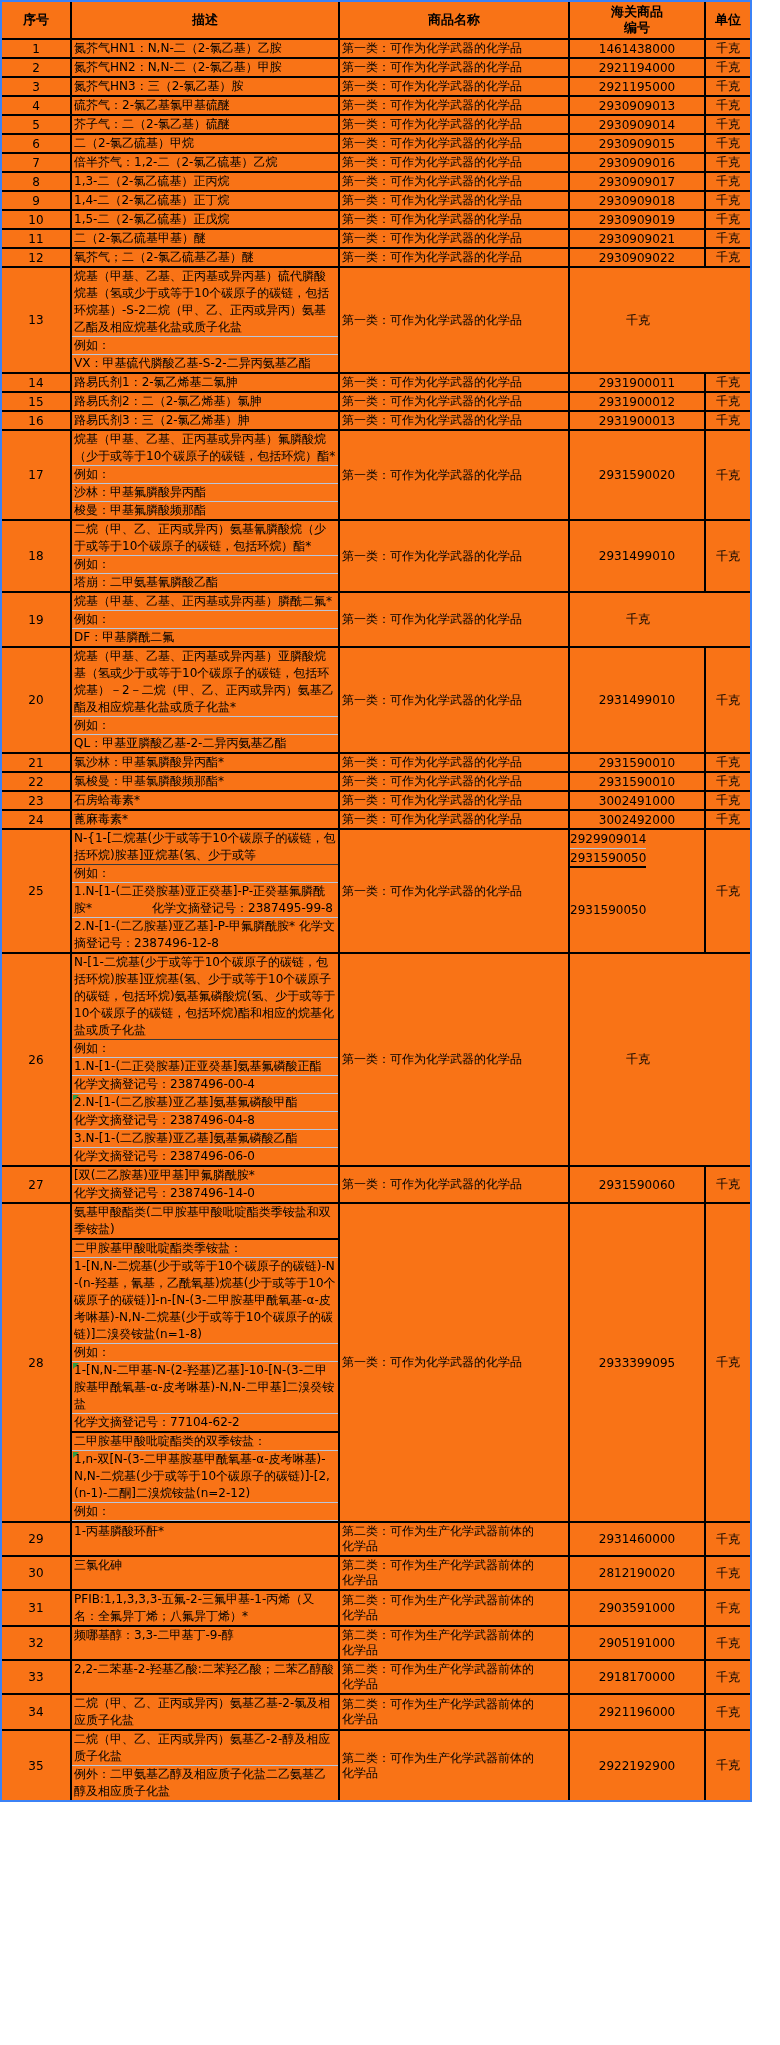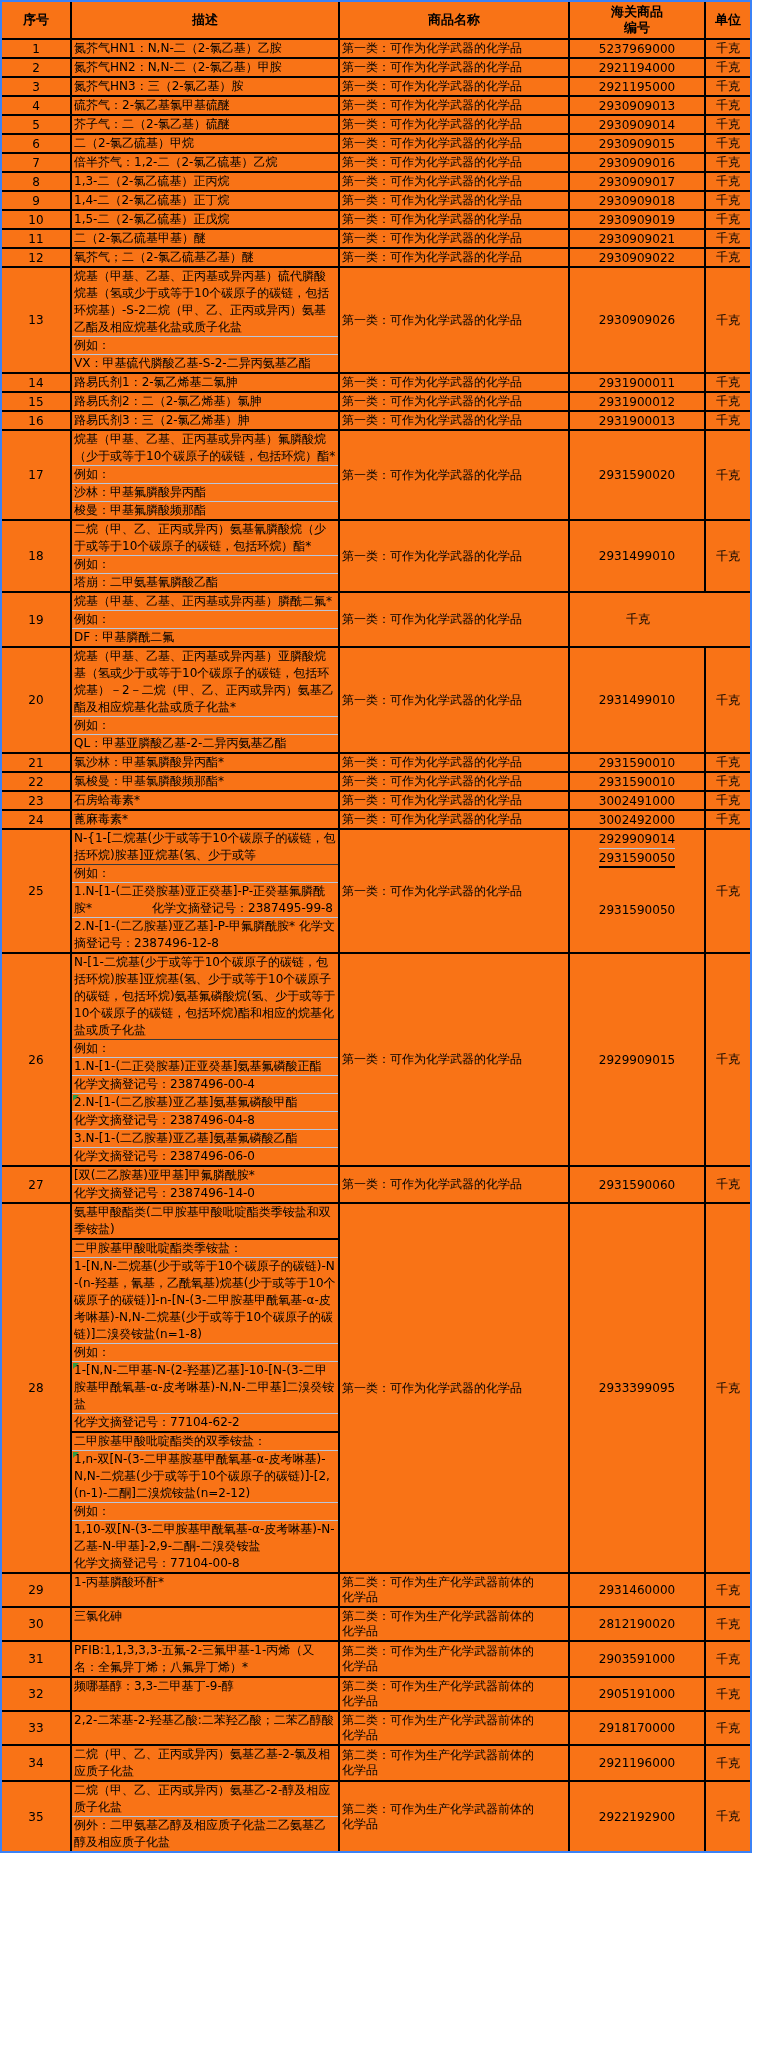--- a/index.html
+++ b/index.html
@@ -21,21 +21,21 @@
   .para{font-size:12px;line-height:17px;padding:0 2px;position:relative;word-break:break-all;
         border-bottom:1px solid #b9c6da}
   .para.last{border-bottom:none}
   .para.sep-dark{border-bottom:1px solid #3a3a3a}
   .para.sep-thick{border-bottom:2px solid #000}
   .gtag{position:absolute;left:1px;top:1px;width:0;height:0;
         border-top:6px solid #2f9e44;border-right:6px solid transparent}
   .desc{display:flex;align-items:center}
   .dtext{font-size:12px;line-height:15px;padding:1px 24px 1px 2px;word-break:break-all}
   .code{display:flex;align-items:center;justify-content:center;font-size:12px}
-  .code.stack{flex-direction:column;align-items:center;justify-content:flex-start}
+  .code.stack{flex-direction:column;align-items:flex-start;justify-content:flex-start}
   .csub{height:19px;display:flex;align-items:center;justify-content:center;border-bottom:1px solid #b9c6da}
   .csub.csep{border-bottom:2px solid #000}
   .csub.cfill{flex:1;border-bottom:none}
 </style>
 </head>
 <body>
 
 <div class="sheet">
   <div class="hrow">
     <div class="hcell">
@@ -56,21 +56,21 @@
   </div>
   <div>
       <div class="trow">
         <div class="cell seq">1</div>
         <div class="cell name">
           <div class="para last">氮芥气HN1：N,N-二（2-氯乙基）乙胺</div>
         </div>
         <div class="cell desc">
           <div class="dtext">第一类：可作为化学武器的化学品</div>
         </div>
-        <div class="cell code">5237969000</div>
+        <div class="cell code">1461438000</div>
         <div class="cell unit">千克</div>
       </div>
       <div class="trow">
         <div class="cell seq">2</div>
         <div class="cell name">
           <div class="para last">氮芥气HN2：N,N-二（2-氯乙基）甲胺</div>
         </div>
         <div class="cell desc">
           <div class="dtext">第一类：可作为化学武器的化学品</div>
         </div>
@@ -190,21 +190,20 @@
       <div class="trow">
         <div class="cell seq">13</div>
         <div class="cell name">
           <div class="para">烷基（甲基、乙基、正丙基或异丙基）硫代膦酸烷基（氢或少于或等于10个碳原子的碳链，包括环烷基）-S-2二烷（甲、乙、正丙或异丙）氨基乙酯及相应烷基化盐或质子化盐</div>
           <div class="para">例如：</div>
           <div class="para last">VX：甲基硫代膦酸乙基-S-2-二异丙氨基乙酯</div>
         </div>
         <div class="cell desc">
           <div class="dtext">第一类：可作为化学武器的化学品</div>
         </div>
-        <div class="cell code">2930909026</div>
         <div class="cell unit">千克</div>
       </div>
       <div class="trow">
         <div class="cell seq">14</div>
         <div class="cell name">
           <div class="para last">路易氏剂1：2-氯乙烯基二氯胂</div>
         </div>
         <div class="cell desc">
           <div class="dtext">第一类：可作为化学武器的化学品</div>
         </div>
@@ -355,21 +354,20 @@
           <div class="para">1.N-[1-(二正癸胺基)正亚癸基]氨基氟磷酸正酯</div>
           <div class="para">化学文摘登记号：2387496-00-4</div>
           <div class="para">2.N-[1-(二乙胺基)亚乙基]氨基氟磷酸甲酯<div class="gtag"></div></div>
           <div class="para">化学文摘登记号：2387496-04-8</div>
           <div class="para">3.N-[1-(二乙胺基)亚乙基]氨基氟磷酸乙酯</div>
           <div class="para last">化学文摘登记号：2387496-06-0</div>
         </div>
         <div class="cell desc">
           <div class="dtext">第一类：可作为化学武器的化学品</div>
         </div>
-        <div class="cell code">2929909015</div>
         <div class="cell unit">千克</div>
       </div>
       <div class="trow">
         <div class="cell seq">27</div>
         <div class="cell name">
           <div class="para">[双(二乙胺基)亚甲基]甲氟膦酰胺*</div>
           <div class="para last">化学文摘登记号：2387496-14-0</div>
         </div>
         <div class="cell desc">
           <div class="dtext">第一类：可作为化学武器的化学品</div>
@@ -382,21 +380,20 @@
         <div class="cell name">
           <div class="para sep-thick">氨基甲酸酯类(二甲胺基甲酸吡啶酯类季铵盐和双季铵盐)</div>
           <div class="para">二甲胺基甲酸吡啶酯类季铵盐：</div>
           <div class="para">1-[N,N-二烷基(少于或等于10个碳原子的碳链)-N-(n-羟基，氰基，乙酰氧基)烷基(少于或等于10个碳原子的碳链)]-n-[N-(3-二甲胺基甲酰氧基-α-皮考啉基)-N,N-二烷基(少于或等于10个碳原子的碳链)]二溴癸铵盐(n=1-8)</div>
           <div class="para">例如：</div>
           <div class="para">1-[N,N-二甲基-N-(2-羟基)乙基]-10-[N-(3-二甲胺基甲酰氧基-α-皮考啉基)-N,N-二甲基]二溴癸铵盐<div class="gtag"></div></div>
           <div class="para sep-thick">化学文摘登记号：77104-62-2</div>
           <div class="para">二甲胺基甲酸吡啶酯类的双季铵盐：</div>
           <div class="para">1,n-双[N-(3-二甲基胺基甲酰氧基-α-皮考啉基)-N,N-二烷基(少于或等于10个碳原子的碳链)]-[2,(n-1)-二酮]二溴烷铵盐(n=2-12)<div class="gtag"></div></div>
           <div class="para">例如：</div>
-          <div class="para last">1,10-双[N-(3-二甲胺基甲酰氧基-α-皮考啉基)-N-乙基-N-甲基]-2,9-二酮-二溴癸铵盐　　　　　　　化学文摘登记号：77104-00-8</div>
         </div>
         <div class="cell desc">
           <div class="dtext">第一类：可作为化学武器的化学品</div>
         </div>
         <div class="cell code">2933399095</div>
         <div class="cell unit">千克</div>
       </div>
       <div class="trow">
         <div class="cell seq">29</div>
         <div class="cell name">

